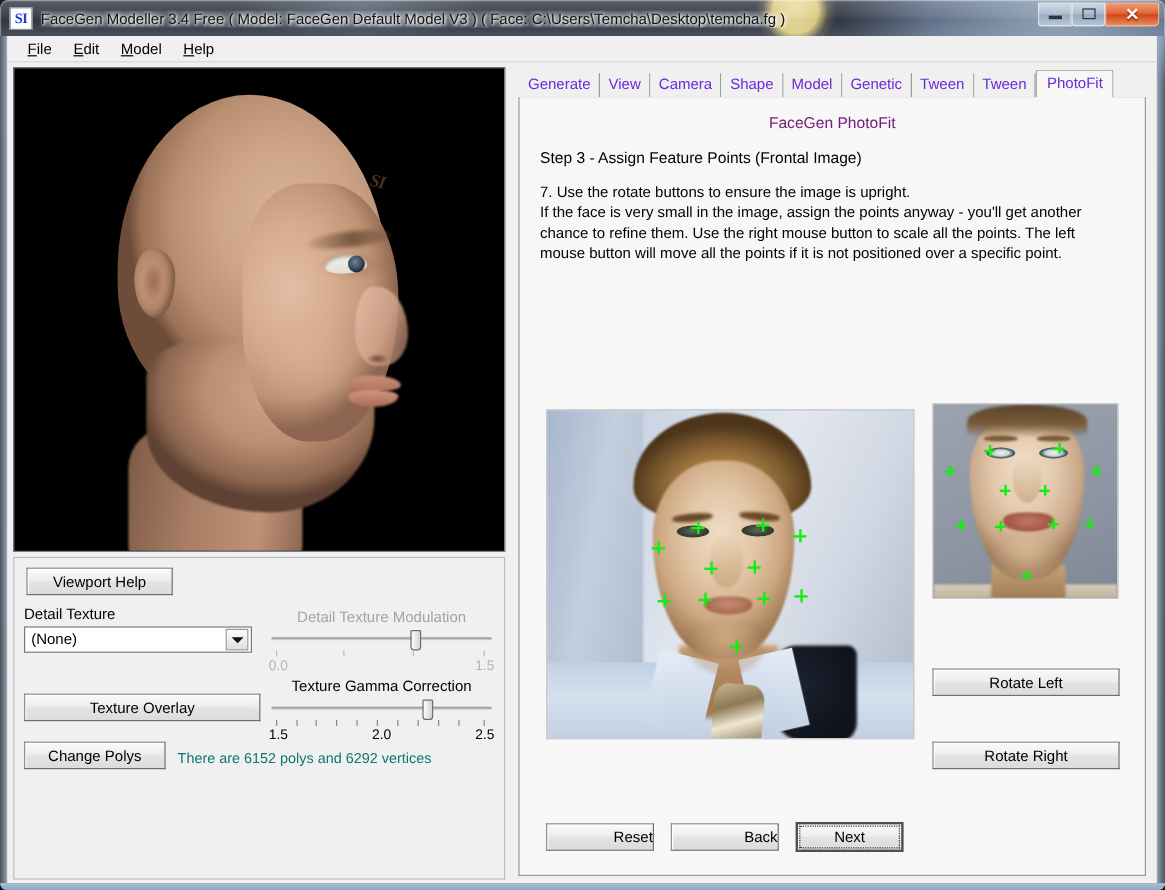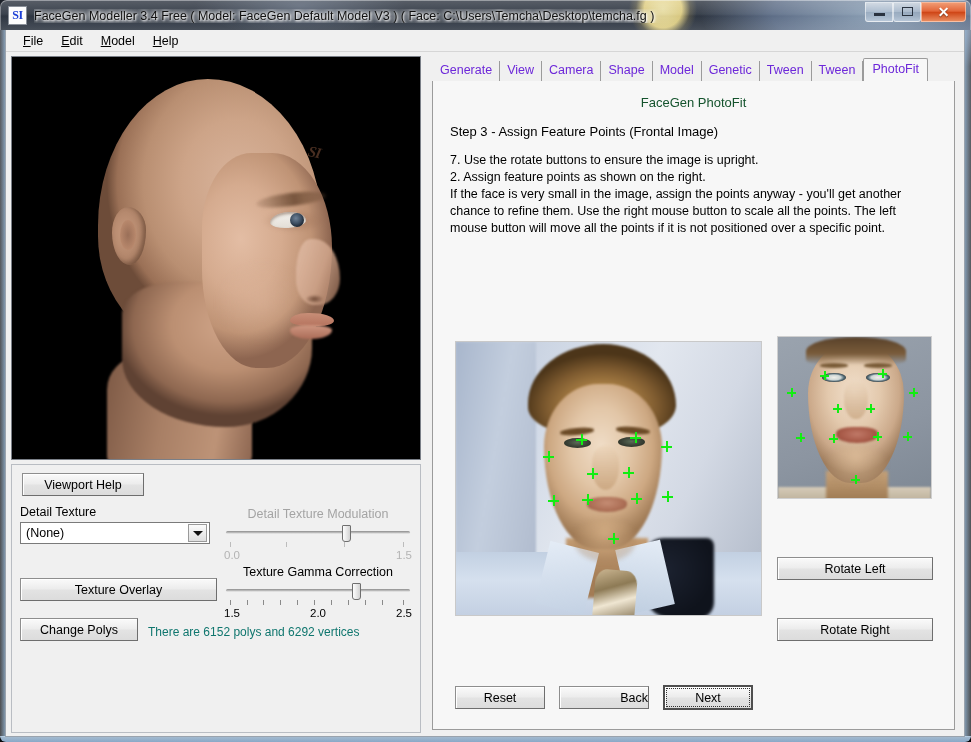--- a/index.html
+++ b/index.html
@@ -309,21 +309,21 @@
     border-radius: 2px 2px 0 0;
   }
   .tab.first { border-left: 1px solid transparent; }
 
   #tabpanel {
     position: absolute; left: 5px; top: 27px; right: 6px; bottom: 3px;
     background: #f7f7f7;
     border: 1px solid #9b9b9b; border-top: none;
   }
   #photofit-title {
-    text-align: center; font-size: 13px; color: #14532d;
+    text-align: center; font-size: 13px; color: #701a75;
     margin-top: 14px;
   }
   #step-title { font-size: 13px; color: #000; margin: 14px 0 0 17px; }
   #instructions {
     margin: 13px 17px 0 17px; font-size: 12.5px; color: #000; line-height: 17px;
   }
   #instructions div { white-space: nowrap; }
 
   
   #main-photo {
@@ -423,21 +423,21 @@
     border-radius: 50% 50% 62% 62%; filter: blur(2.2px); }
   .rp-neck { position: absolute; left: 48px; top: 134px; width: 62px; height: 30px;
     background: linear-gradient(180deg, #c7a37a, #9d7952); filter: blur(1.4px); }
   .rp-shoulder { position: absolute; left: 0; top: 150px; width: 100%; height: 16px;
     background: linear-gradient(180deg, #d6cbb8, #b9ad97); filter: blur(1px); }
 
   #rotate-left-btn  { position: absolute; left: 344px; top: 476px; width: 156px; height: 23px; }
   #rotate-right-btn { position: absolute; left: 344px; top: 537px; width: 156px; height: 23px; }
 
   #bottom-bar { position: absolute; left: 0; right: 0; bottom: 0; height: 56px; }
-  #reset-btn { position: absolute; left: 22px; top: 13px; width: 90px; height: 23px; }
+  #reset-btn { position: absolute; left: 22px; top: 13px; width: 90px; height: 23px; justify-content: flex-end; }
   #back-btn  { position: absolute; left: 126px; top: 13px; width: 90px; height: 23px; justify-content: flex-end; }
   #next-btn  { position: absolute; left: 230px; top: 12px; width: 90px; height: 25px;
                border: 2px solid #4f4f4f; }
   #next-btn .focus-ring {
     position: absolute; left: 1px; top: 1px; right: 1px; bottom: 1px;
     border: 1px dotted #333;
   }
   #next-btn span { position: relative; }
 </style>
 </head>
@@ -587,21 +587,20 @@
           <div class="tab active"><span>PhotoFit</span></div>
         </div>
 
         <div id="tabpanel">
 
           <div id="photofit-title">FaceGen PhotoFit</div>
           <div id="step-title">Step 3 - Assign Feature Points (Frontal Image)</div>
 
           <div id="instructions">
             <div>7. Use the rotate buttons to ensure the image is upright.</div>
-            <div>2. Assign feature points as shown on the right.</div>
             <div>If the face is very small in the image, assign the points anyway - you'll get another</div>
             <div>chance to refine them. Use the right mouse button to scale all the points. The left</div>
             <div>mouse button will move all the points if it is not positioned over a specific point.</div>
           </div>
 
           <div id="main-photo">
             <div class="mp-bg"></div>
             <div class="mp-curtain"></div>
             <div class="mp-shirt"></div>
             <div class="mp-dark"></div>

